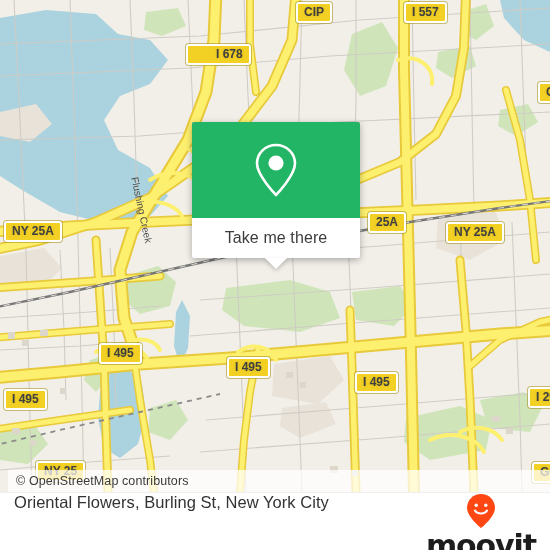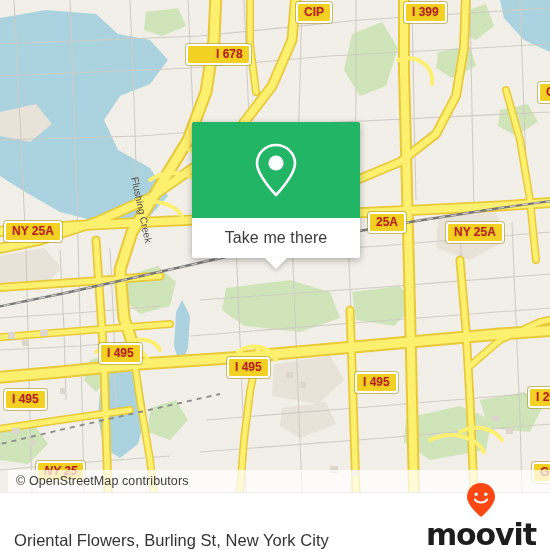--- a/index.html
+++ b/index.html
@@ -42,35 +42,35 @@
   .popup-tail{
     position:absolute;left:50%;margin-left:-11px;top:136px;
     width:0;height:0;border-left:11px solid transparent;
     border-right:11px solid transparent;border-top:11px solid #fff;
     filter:drop-shadow(0 2px 2px rgba(0,0,0,.20));
   }
 
   
   .footer{
     position:absolute;left:0;top:492px;width:550px;height:58px;
-    background:#ffffff;display:flex;align-items:flex-end;
+    background:#ffffff;display:flex;align-items:flex-start;
     justify-content:space-between;padding:0 14px 0 14px;box-sizing:border-box;
     border-top:1px solid #efefef;
   }
   .footer-title{font-size:16.5px;color:#333;letter-spacing:.05px;white-space:nowrap;}
   .brand{display:flex;align-items:center;gap:2px;flex-direction:column;}
   .brand-word{
     font-size:30px;color:#1d1d1d;font-weight:700;letter-spacing:-1.1px;
     font-family:"DejaVu Sans", sans-serif;line-height:1;
   }
 
   
   .shield{
     position:absolute;background:#f2d024;border:2px solid #ffffff;
-    border-radius:3px;color:#b91c1c;font-size:12px;font-weight:700;
+    border-radius:3px;color:#404040;font-size:12px;font-weight:700;
     padding:1px 6px 2px 6px;line-height:14px;white-space:nowrap;
     box-shadow:0 0 0 1px rgba(160,140,20,.55);
     text-shadow:0 0 2px rgba(140,120,10,.35);
     font-family:"Liberation Sans", sans-serif;
   }
   .creek-label{
     position:absolute;color:#4b4b4b;font-size:10px;white-space:nowrap;
     transform:rotate(78deg);transform-origin:left top;
   }
 </style>
@@ -235,32 +235,32 @@
           <rect x="30" y="440" width="6" height="6"></rect>
         <rect x="330" y="466" width="8" height="7"></rect>
           <rect x="352" y="470" width="6" height="6"></rect>
       </g>
     </svg>
 
     <div class="creek-label" style="left:140px;top:176px;">Flushing Creek</div>
 
     <div id="shields">
         <div class="shield" style="left: 296px; top: 2px;">CIP</div>
-        <div class="shield" style="left: 404px; top: 2px;">I 399</div>
+        <div class="shield" style="left: 404px; top: 2px;">I 557</div>
         <div class="shield" style="left: 186px; top: 44px; padding-left: 28px;">I 678</div>
         <div class="shield" style="left: 538px; top: 82px;">CI</div>
         <div class="shield" style="left: 4px; top: 221px;">NY 25A</div>
         <div class="shield" style="left: 368px; top: 212px;">25A</div>
         <div class="shield" style="left: 446px; top: 222px;">NY 25A</div>
         <div class="shield" style="left: 99px; top: 343px;">I 495</div>
         <div class="shield" style="left: 227px; top: 357px;">I 495</div>
         <div class="shield" style="left: 355px; top: 372px;">I 495</div>
         <div class="shield" style="left: 4px; top: 389px;">I 495</div>
         <div class="shield" style="left: 528px; top: 387px;">I 29</div>
-        <div class="shield" style="left: 36px; top: 461px; font-style: italic;">NY 25</div>
+        <div class="shield" style="left: 36px; top: 461px;">NY 25</div>
         <div class="shield" style="left: 532px; top: 462px;">GC</div>
       </div>
 
     <div class="popup">
       <div class="popup-card">
         <div class="popup-img" style="background: rgb(34, 181, 101);">
           <svg width="46" height="56" viewBox="0 0 46 56" xmlns="http://www.w3.org/2000/svg">
             <path d="M23 3 C12.5 3 4 11.3 4 21.6 C4 33.5 23 53 23 53 C23 53 42 33.5 42 21.6 C42 11.3 33.5 3 23 3 Z" fill="none" stroke="#ffffff" stroke-width="2.6" stroke-linejoin="round"></path>
             <circle cx="23" cy="21" r="7.6" fill="#ffffff"></circle>
           </svg>

